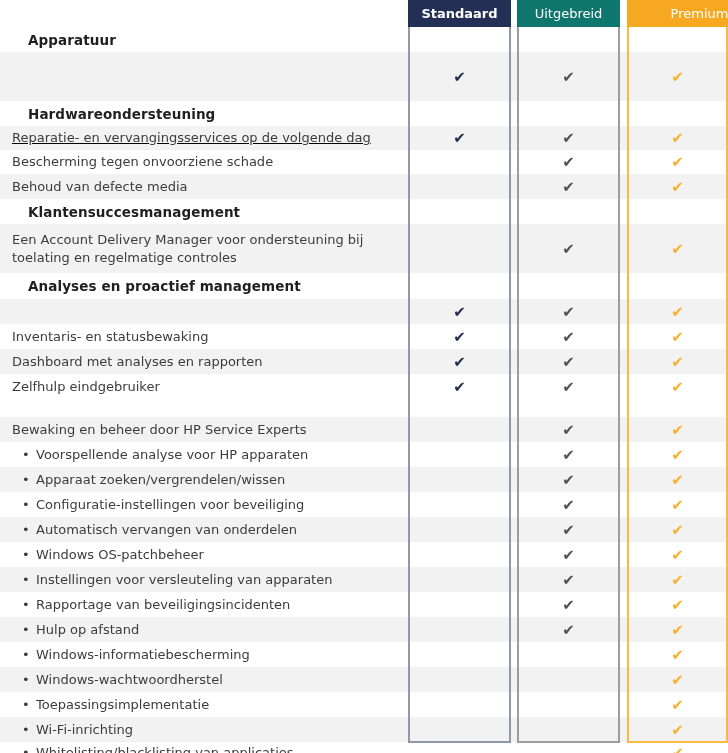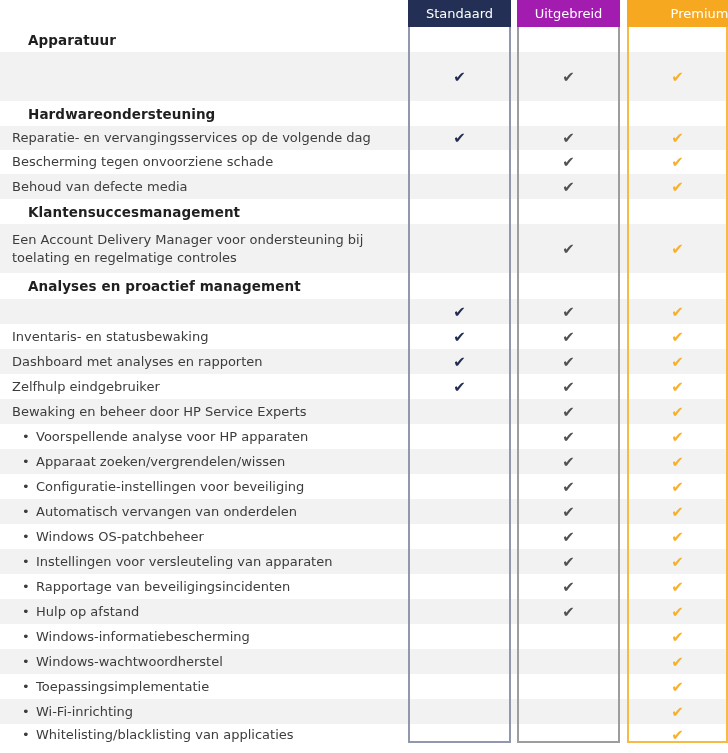--- a/index.html
+++ b/index.html
@@ -46,21 +46,21 @@
         <div class="label">Apparatuur</div>
       </div>
       <div class="row feature bg-stripe" style="height: 49px;">
         <div class="check" style="left: 408px; width: 103px; color: rgb(31, 43, 79);">✔</div>
         <div class="check" style="left: 517px; width: 103px; color: rgb(81, 81, 81);">✔</div>
         <div class="check" style="left: 627px; width: 101px; color: rgb(248, 176, 44);">✔</div>
       </div>
       <div class="row section bg-white" style="height: 25px;">
         <div class="label">Hardwareondersteuning</div>
       </div>
-      <div class="row feature bg-stripe" style="height: 24px;">
+      <div class="row feature bg-stripe" style="height: 24px; text-decoration: underline;">
         <div class="label">Reparatie- en vervangingsservices op de volgende dag</div>
         <div class="check" style="left: 408px; width: 103px; color: rgb(31, 43, 79);">✔</div>
         <div class="check" style="left: 517px; width: 103px; color: rgb(81, 81, 81);">✔</div>
         <div class="check" style="left: 627px; width: 101px; color: rgb(248, 176, 44);">✔</div>
       </div>
       <div class="row feature bg-white" style="height: 24px;">
         <div class="label">Bescherming tegen onvoorziene schade</div>
         <div class="check" style="left: 517px; width: 103px; color: rgb(81, 81, 81);">✔</div>
         <div class="check" style="left: 627px; width: 101px; color: rgb(248, 176, 44);">✔</div>
       </div>
@@ -96,21 +96,21 @@
         <div class="check" style="left: 408px; width: 103px; color: rgb(31, 43, 79);">✔</div>
         <div class="check" style="left: 517px; width: 103px; color: rgb(81, 81, 81);">✔</div>
         <div class="check" style="left: 627px; width: 101px; color: rgb(248, 176, 44);">✔</div>
       </div>
       <div class="row feature bg-white" style="height: 25px;">
         <div class="label">Zelfhulp eindgebruiker</div>
         <div class="check" style="left: 408px; width: 103px; color: rgb(31, 43, 79);">✔</div>
         <div class="check" style="left: 517px; width: 103px; color: rgb(81, 81, 81);">✔</div>
         <div class="check" style="left: 627px; width: 101px; color: rgb(248, 176, 44);">✔</div>
       </div>
-      <div class="row feature bg-stripe" style="height: 25px;">
+      <div class="row feature bg-stripe" style="height: 25px; margin-top: 18px;">
         <div class="label">Bewaking en beheer door HP Service Experts</div>
         <div class="check" style="left: 517px; width: 103px; color: rgb(81, 81, 81);">✔</div>
         <div class="check" style="left: 627px; width: 101px; color: rgb(248, 176, 44);">✔</div>
       </div>
       <div class="row bullet bg-white" style="height: 25px;">
         <div class="label">Voorspellende analyse voor HP apparaten<span class="bullet-dot">•</span></div>
         <div class="check" style="left: 517px; width: 103px; color: rgb(81, 81, 81);">✔</div>
         <div class="check" style="left: 627px; width: 101px; color: rgb(248, 176, 44);">✔</div>
       </div>
       <div class="row bullet bg-stripe" style="height: 25px;">
@@ -163,23 +163,23 @@
       <div class="row bullet bg-stripe" style="height: 25px;">
         <div class="label">Wi-Fi-inrichting<span class="bullet-dot">•</span></div>
         <div class="check" style="left: 627px; width: 101px; color: rgb(248, 176, 44);">✔</div>
       </div>
       <div class="row bullet bg-white" style="height: 21px;">
         <div class="label">Whitelisting/blacklisting van applicaties<span class="bullet-dot">•</span></div>
         <div class="check" style="left: 627px; width: 101px; color: rgb(248, 176, 44);">✔</div>
       </div>
     </div>
   <div id="cols">
-      <div class="col" style="left: 408px; width: 103px; border-color: rgb(146, 152, 172);">
+      <div class="col" style="left: 408px; width: 103px; border-color: rgb(146, 152, 172); font-weight: bold;">
         <div class="col-header" style="background: rgb(35, 47, 85);">Standaard</div>
       </div>
       <div class="col" style="left: 517px; width: 103px; border-color: rgb(157, 157, 157);">
-        <div class="col-header" style="background: #a21caf;">Uitgebreid</div>
+        <div class="col-header" style="background: #0f766e;">Uitgebreid</div>
       </div>
       <div class="col" style="left: 627px; width: 101px; border-color: rgb(246, 186, 69);">
         <div class="col-header" style="background: rgb(245, 168, 32); padding-left: 44px;">Premium</div>
       </div>
     </div>
 </div>
 
 </body></html>

